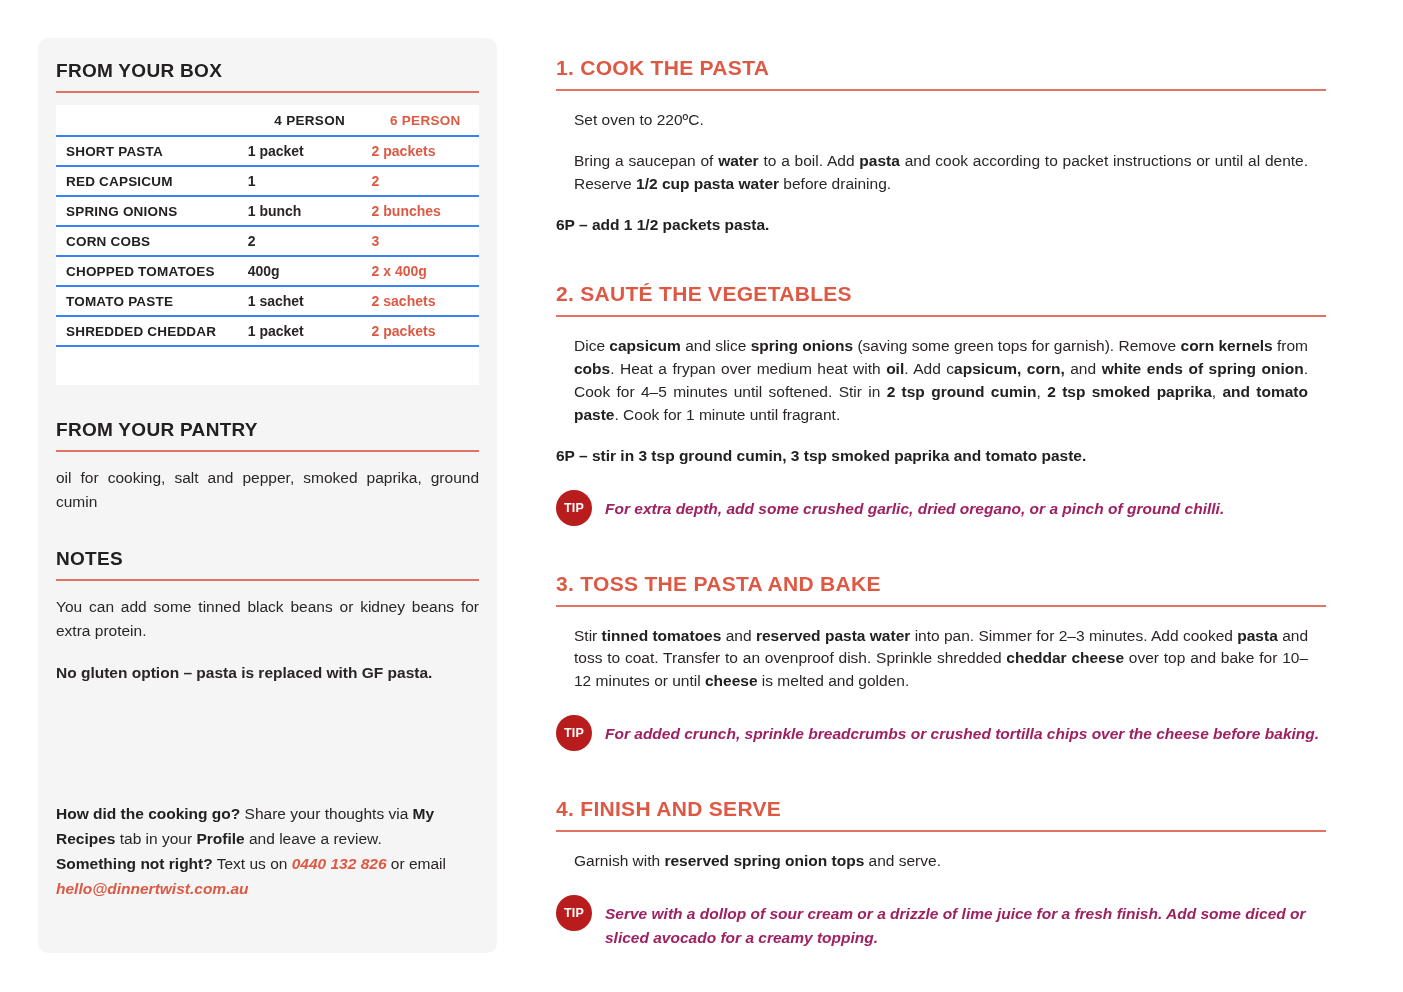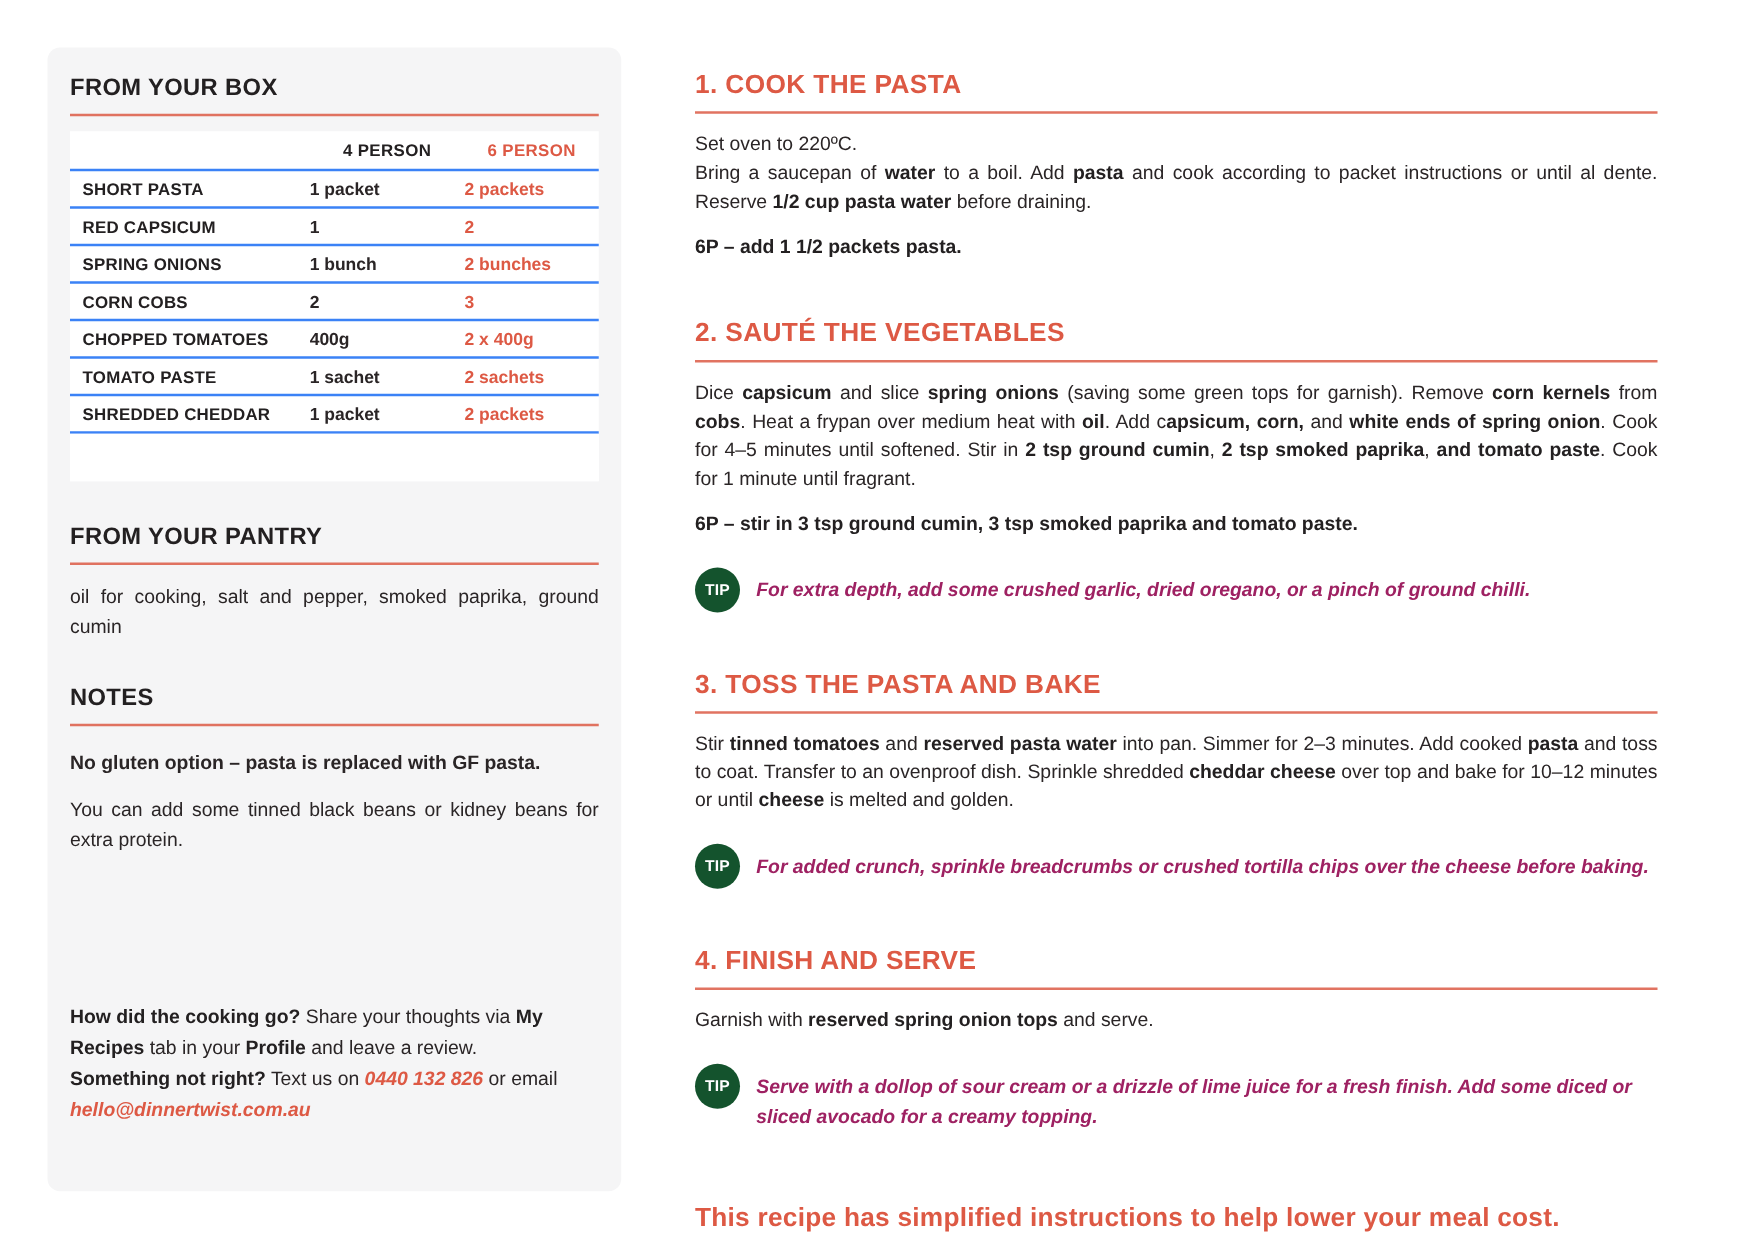--- a/index.html
+++ b/index.html
@@ -41,29 +41,29 @@
   .side-footer{position:absolute;left:18px;right:18px;bottom:52px;}
   .side-footer p{margin:0;font-size:15.5px;line-height:1.62;color:#2a2526;}
 
   
   .main{position:absolute;left:556px;top:56px;width:770px;}
   .step{margin-bottom:46px;}
   .step-heading{
     margin:0;font-size:21px;font-weight:bold;color:#dd5944;letter-spacing:.3px;
   }
   .step-rule{height:2px;background:#dc5a45;opacity:.85;margin:9px 0 14px 0;}
-  p.body{margin:0;font-size:15.5px;line-height:1.48;text-align:justify;color:#2a2526;}
+  p.body{margin:18px;font-size:15.5px;line-height:1.48;text-align:justify;color:#2a2526;}
   .note{margin-top:13px;font-size:15.5px;font-weight:bold;line-height:1.45;}
   .note.dark{color:#232021;}
   .note.accent{color:#dd5944;}
 
   .tip-row{display:flex;align-items:flex-start;margin-top:22px;}
   .tip-badge{
     flex:0 0 36px;width:36px;height:36px;border-radius:50%;
-    background:#14532d;color:#ffffff;font-weight:bold;font-size:12.5px;
+    background:#b91c1c;color:#ffffff;font-weight:bold;font-size:12.5px;
     display:flex;align-items:center;justify-content:center;letter-spacing:.2px;
   }
   .tip-text{
     margin:0 0 0 13px;padding-top:7px;color:#9e2162;font-weight:bold;font-style:italic;
     font-size:15.5px;line-height:1.5;
   }
 
   .cost-line{margin:58px 0 0 0;font-size:21px;font-weight:bold;color:#dd5944;letter-spacing:.2px;}
 
   
@@ -129,22 +129,22 @@
 
     <section class="side-section">
       <h2 class="side-title">FROM YOUR PANTRY</h2>
       <div class="rule"></div>
       <p class="side-text">oil for cooking, salt and pepper, smoked paprika, ground cumin</p>
     </section>
 
     <section class="side-section">
       <h2 class="side-title">NOTES</h2>
       <div class="rule"></div>
+      <p class="side-text">You can add some tinned black beans or kidney beans for extra protein.</p>
       <p class="side-text bold">No gluten option – pasta is replaced with GF pasta.</p>
-      <p class="side-text">You can add some tinned black beans or kidney beans for extra protein.</p>
     </section>
 
     <div class="side-footer">
       <p><span class="seg-b">How did the cooking go?</span><span class="seg-n"> Share your thoughts via </span><span class="seg-b">My Recipes</span><span class="seg-n"> tab in your </span><span class="seg-b">Profile</span><span class="seg-n"> and leave a review.</span></p>
       <p><span class="seg-b">Something not right?</span><span class="seg-n"> Text us on </span><span class="seg-link">0440 132 826</span><span class="seg-n"> or email </span><span class="seg-link">hello@dinnertwist.com.au</span></p>
     </div>
 
   </aside>
 
   <main class="main" id="steps-container">

